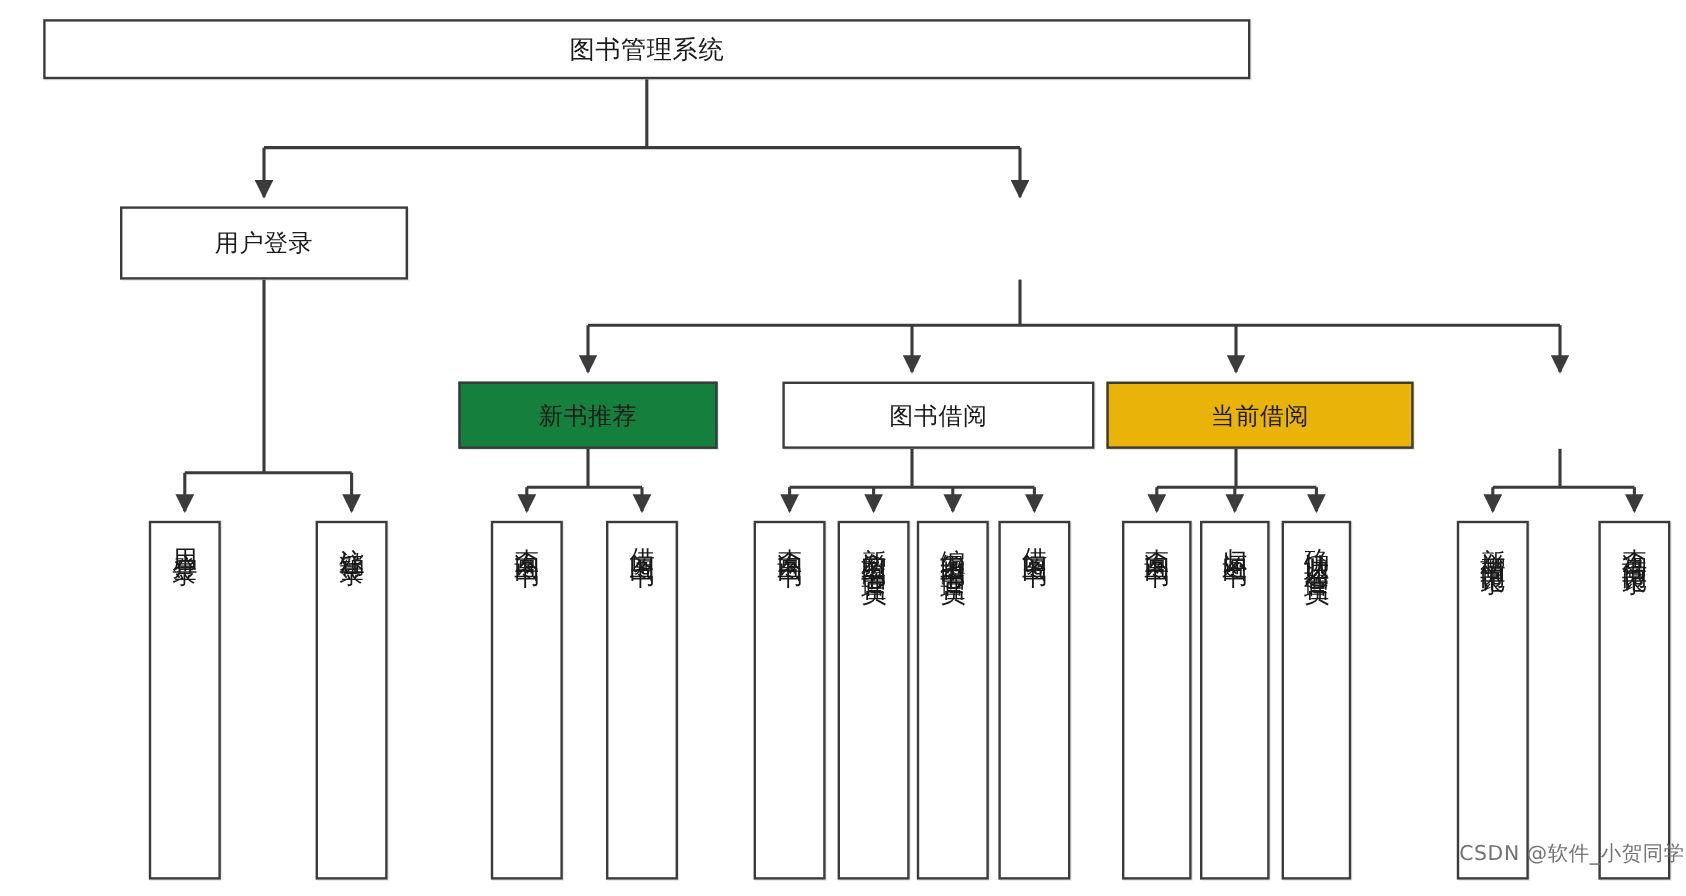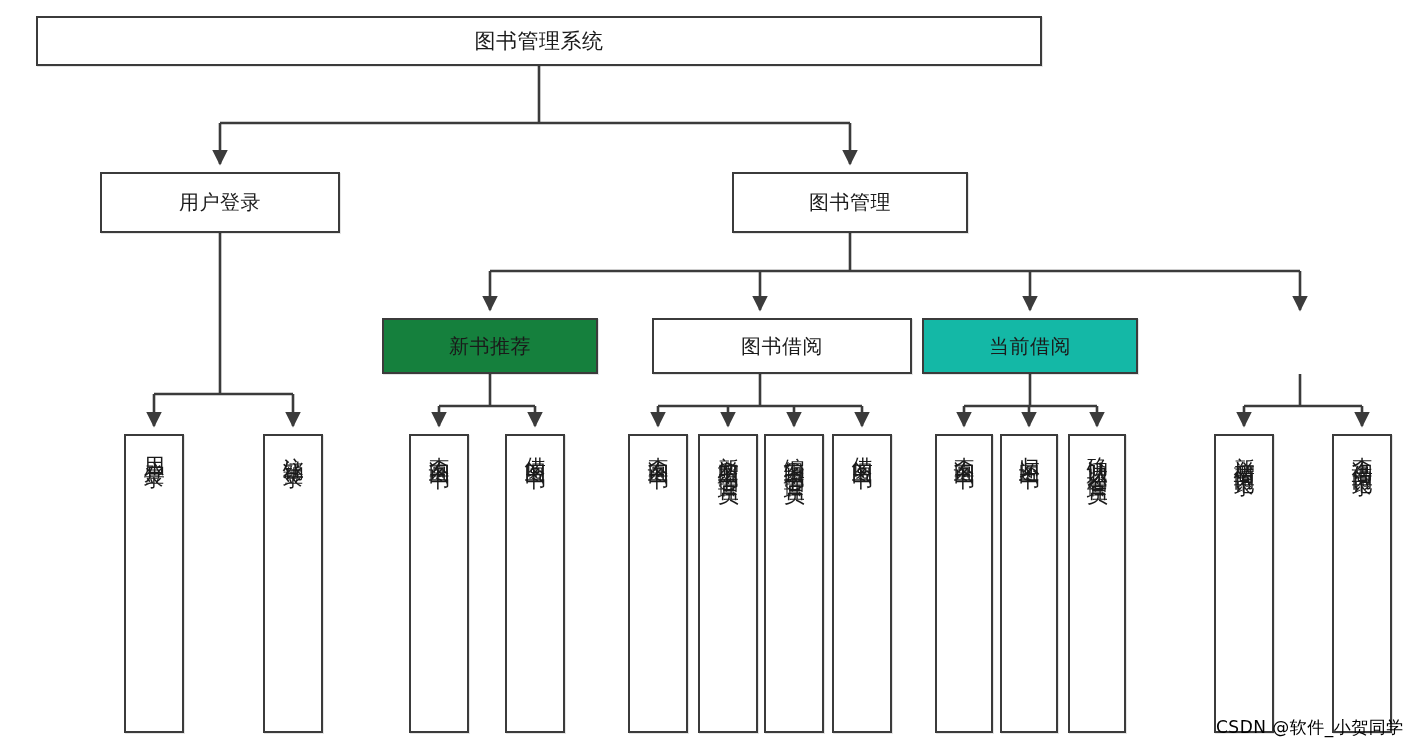--- a/index.html
+++ b/index.html
@@ -123,31 +123,28 @@
     </g>
   </svg>
 
   <div class="node root" style="left: 16px; top: 16px; width: 1006px; height: 50px; border-color: rgb(59, 59, 59); background: rgb(255, 255, 255); color: rgb(26, 26, 26);">
     <span class="label">图书管理系统</span>
   </div>
 
   <div class="node level1" style="left: 80px; top: 172px; width: 240px; height: 61px; border-color: rgb(59, 59, 59); background: rgb(255, 255, 255); color: rgb(26, 26, 26);">
     <span class="label">用户登录</span>
   </div>
-  <div class="node level1" style="left: 712px; top: 172px; width: 236px; height: 61px; border-color: rgb(59, 59, 59); background: rgb(255, 255, 255); color: rgb(26, 26, 26);">
-    <span class="label">图书管理</span>
-  </div>
 
   <div class="node level2" style="left: 362px; top: 318px; width: 216px; height: 56px; border-color: rgb(59, 59, 59); background: #15803d; color: rgb(26, 26, 26);">
     <span class="label">新书推荐</span>
   </div>
   <div class="node level2" style="left: 632px; top: 318px; width: 260px; height: 56px; border-color: rgb(59, 59, 59); background: rgb(255, 255, 255); color: rgb(26, 26, 26);">
     <span class="label">图书借阅</span>
   </div>
-  <div class="node level2" style="left: 902px; top: 318px; width: 216px; height: 56px; border-color: rgb(59, 59, 59); background: #14b8a6; color: rgb(26, 26, 26);">
+  <div class="node level2" style="left: 902px; top: 318px; width: 256px; height: 56px; border-color: rgb(59, 59, 59); background: #eab308; color: rgb(26, 26, 26);">
     <span class="label">当前借阅</span>
   </div>
 
   <div class="node leaf" style="left: 104px; top: 434px; width: 60px; height: 299px; border-color: rgb(59, 59, 59); background: rgb(255, 255, 255); color: rgb(26, 26, 26);">
     <span class="label">用户登录</span>
   </div>
   <div class="node leaf" style="left: 243px; top: 434px; width: 60px; height: 299px; border-color: rgb(59, 59, 59); background: rgb(255, 255, 255); color: rgb(26, 26, 26);">
     <span class="label">注销登录</span>
   </div>
   <div class="node leaf" style="left: 389px; top: 434px; width: 60px; height: 299px; border-color: rgb(59, 59, 59); background: rgb(255, 255, 255); color: rgb(26, 26, 26);">
@@ -177,14 +174,14 @@
   <div class="node leaf" style="left: 1048px; top: 434px; width: 58px; height: 299px; border-color: rgb(59, 59, 59); background: rgb(255, 255, 255); color: rgb(26, 26, 26);">
     <span class="label">确认归还（管理员）</span>
   </div>
   <div class="node leaf" style="left: 1194px; top: 434px; width: 60px; height: 299px; border-color: rgb(59, 59, 59); background: rgb(255, 255, 255); color: rgb(26, 26, 26);">
     <span class="label">新增借阅记录</span>
   </div>
   <div class="node leaf" style="left: 1312px; top: 434px; width: 60px; height: 299px; border-color: rgb(59, 59, 59); background: rgb(255, 255, 255); color: rgb(26, 26, 26);">
     <span class="label">查询借阅记录</span>
   </div>
 
-  <div class="watermark" style="left: 1196px; top: 716px; color: #000000;">CSDN @软件_小贺同学</div>
+  <div class="watermark" style="left: 1196px; top: 700px; color: #737373;">CSDN @软件_小贺同学</div>
 </div>
 
 </body></html>

